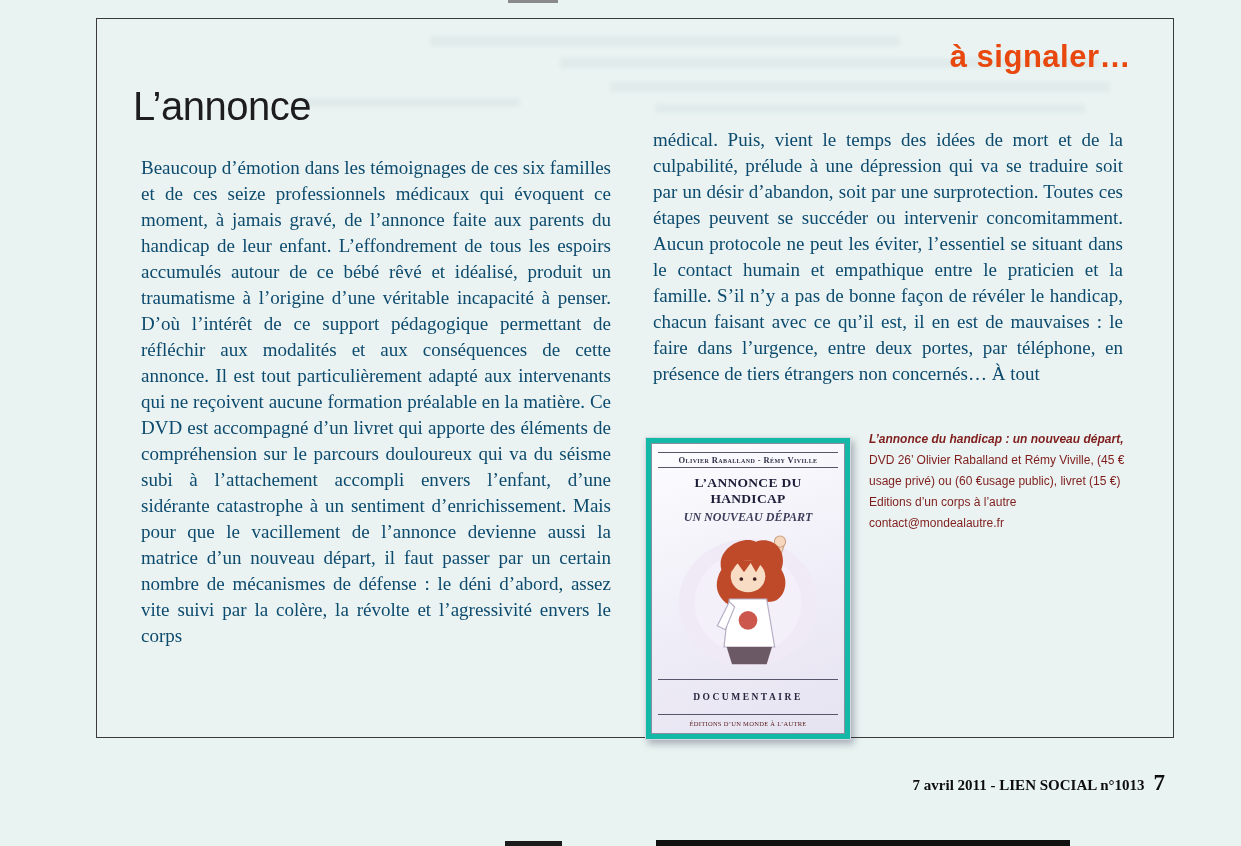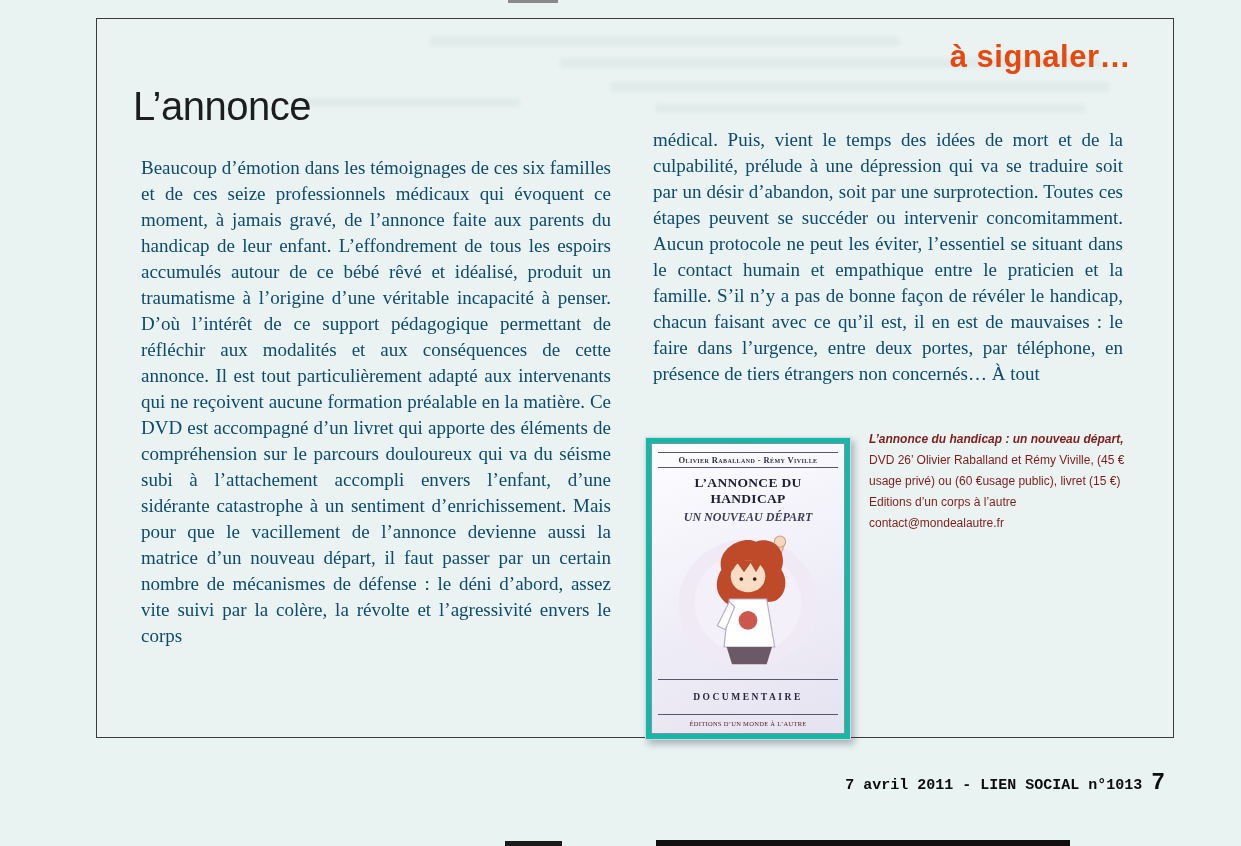--- a/index.html
+++ b/index.html
@@ -110,21 +110,21 @@
     font-size:12px;
     line-height:21px;
     color:#7f1d1d;
     text-align:left;
   }
   .caption .lead { font-weight:bold; font-style:italic; }
 
   
   .footer {
     position:absolute; right:76px; top:770px;
-    font-family:Liberation Mono, monospace;
+    font-family:Liberation Serif, serif;
     font-size:15px; color:#0d0d0d; white-space:nowrap;
   }
   .footer .date    { font-weight:600; }
   .footer .journal { font-weight:700; }
   .footer .pagenum { font-weight:700; font-size:23px; margin-left:9px; }
 </style>
 </head>
 <body style="background: rgb(233, 243, 241);">
 
 <div class="ghost" style="left:430px; top:36px; width:470px; height:10px;"></div>

